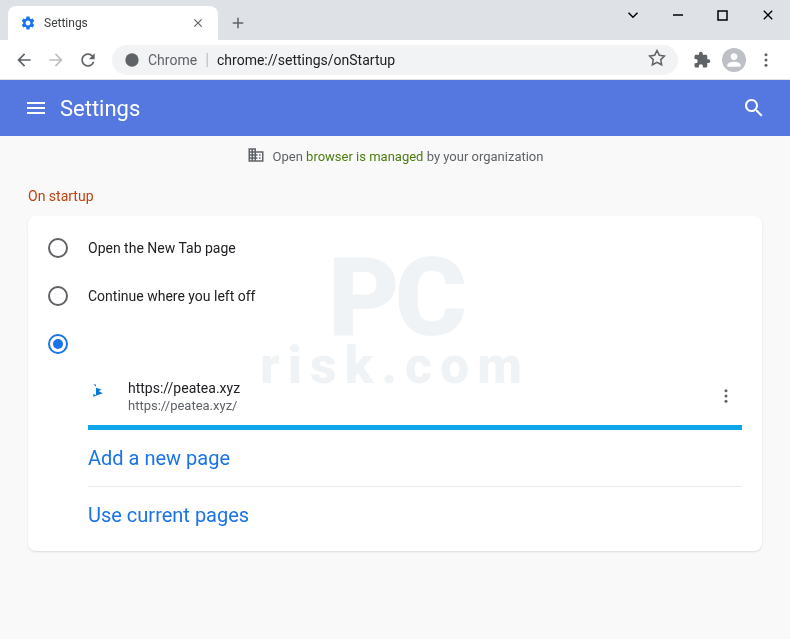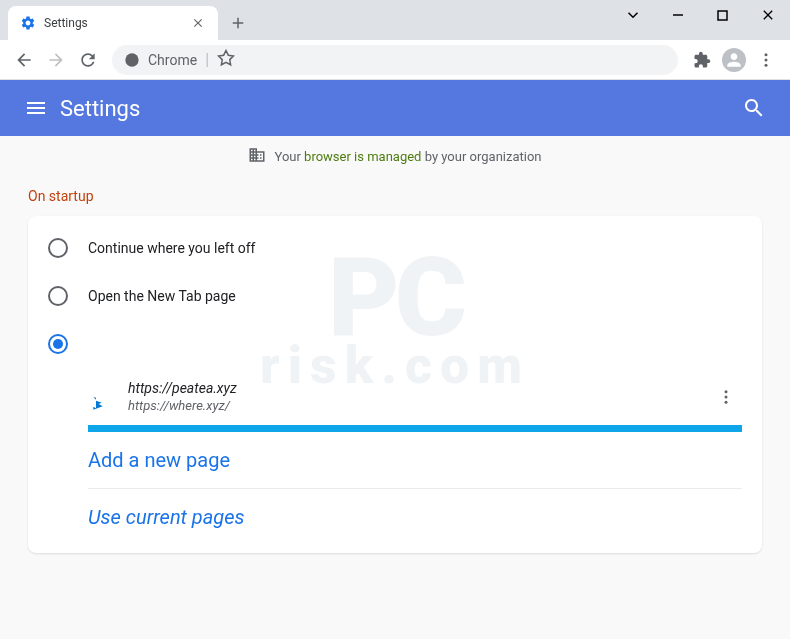--- a/index.html
+++ b/index.html
@@ -42,28 +42,28 @@
     .section-title { font-size: 14px; color: #c2410c; padding: 12px 0 12px 28px; }
     
     .card { background: #fff; border-radius: 8px; margin: 0 28px; box-shadow: 0 1px 2px rgba(60,64,67,0.15); padding: 8px 0; }
     .radio-row { display: flex; align-items: center; padding: 14px 20px; cursor: pointer; }
     .radio { width: 20px; height: 20px; border: 2px solid #5f6368; border-radius: 50%; margin-right: 20px; position: relative; flex-shrink: 0; }
     .radio.selected { border-color: #1a73e8; }
     .radio.selected::after { content: ''; position: absolute; width: 10px; height: 10px; background: #1a73e8; border-radius: 50%; top: 3px; left: 3px; }
     .radio-label { font-size: 14px; color: #202124; }
     
     .subsection { margin-left: 60px; margin-right: 20px; }
-    .page-row { display: flex; align-items: flex-end; padding: 12px 0; border-bottom: 7px solid #0ea5e9; font-style: italic; }
+    .page-row { display: flex; align-items: flex-start; padding: 12px 0; border-bottom: 5px solid #0ea5e9; }
     .page-favicon { width: 20px; height: 20px; margin-right: 20px; display: flex; align-items: center; justify-content: center; }
     .page-info { flex: 1; }
     .page-title { font-size: 14px; color: #202124; }
     .page-url { font-size: 13px; color: #5f6368; margin-top: 2px; }
     .page-menu { width: 32px; height: 32px; display: flex; align-items: center; justify-content: center; cursor: pointer; color: #5f6368; }
     .link-row { padding: 16px 0; border-bottom: 1px solid #e8eaed; }
-    .link-row:last-child { border-bottom: none; font-style: italic; }
+    .link-row:last-child { border-bottom: none; }
     .link-row a { color: #1a73e8; font-size: 20px; text-decoration: none; }
     
     
     .watermark { position: absolute; top: 50%; left: 50%; transform: translate(-50%, -50%); pointer-events: none; opacity: 0.06; z-index: 1000; }
     .watermark-text { font-size: 110px; font-weight: 900; color: #0c4a6e; letter-spacing: -5px; line-height: 0.85; text-align: center; white-space: nowrap; }
     .watermark-text .sub { font-size: 52px; letter-spacing: 8px; display: block; }
   </style>
 </head>
 <body>
 
@@ -127,20 +127,21 @@
       </svg>
   </div>
   <div class="omnibox">
     <span class="omnibox-icon">
       <svg viewBox="0 0 24 24" width="16" height="16" fill="#5f6368">
           <circle cx="12" cy="12" r="10"></circle>
         </svg>
     </span>
     <span class="omnibox-prefix">Chrome</span>
     <span class="omnibox-sep">|</span>
+    <span class="omnibox-url">chrome://settings/onStartup</span>
     <span class="omnibox-star">
       <svg viewBox="0 0 24 24" width="18" height="18" fill="none" stroke="currentColor" stroke-width="2">
           <polygon points="12 2 15.09 8.26 22 9.27 17 14.14 18.18 21.02 12 17.77 5.82 21.02 7 14.14 2 9.27 8.91 8.26 12 2"></polygon>
         </svg>
     </span>
   </div>
   <div class="toolbar-icon">
     <svg viewBox="0 0 24 24" width="18" height="18" fill="currentColor">
         <path d="M20.5 11H19V7c0-1.1-.9-2-2-2h-4V3.5C13 2.12 11.88 1 10.5 1S8 2.12 8 3.5V5H4c-1.1 0-1.99.9-1.99 2v3.8H3.5c1.49 0 2.7 1.21 2.7 2.7s-1.21 2.7-2.7 2.7H2V20c0 1.1.9 2 2 2h3.8v-1.5c0-1.49 1.21-2.7 2.7-2.7 1.49 0 2.7 1.21 2.7 2.7V22H17c1.1 0 2-.9 2-2v-4h1.5c1.38 0 2.5-1.12 2.5-2.5S21.88 11 20.5 11z"></path>
       </svg>
@@ -176,51 +177,51 @@
 </div>
 
 <div class="content">
   <div class="managed-banner">
     <span>
       <svg viewBox="0 0 24 24" width="18" height="18" fill="#5f6368">
           <path d="M12 7V3H2v18h20V7H12zM6 19H4v-2h2v2zm0-4H4v-2h2v2zm0-4H4V9h2v2zm0-4H4V5h2v2zm4 12H8v-2h2v2zm0-4H8v-2h2v2zm0-4H8V9h2v2zm0-4H8V5h2v2zm10 12h-8v-2h2v-2h-2v-2h2v-2h-2V9h8v10zm-2-8h-2v2h2v-2zm0 4h-2v2h2v-2z"></path>
         </svg>
     </span>
     <span>
-      <span>Your</span>
+      <span>Open</span>
       <a href="#">browser is managed</a>
       <span>by your organization</span>
     </span>
   </div>
 
   <div class="section-title">On startup</div>
 
   <div class="card">
     <div class="radio-row">
       <div class="radio"></div>
-      <div class="radio-label">Continue where you left off</div>
+      <div class="radio-label">Open the New Tab page</div>
     </div>
     <div class="radio-row">
       <div class="radio"></div>
-      <div class="radio-label">Open the New Tab page</div>
+      <div class="radio-label">Continue where you left off</div>
     </div>
     <div class="radio-row">
       <div class="radio selected"></div>
     </div>
 
     <div class="subsection">
       <div class="page-row">
         <div class="page-favicon">
           <svg viewBox="0 0 24 24" width="16" height="16">
               <path fill="#0078d4" d="M5 3v14.5l4 2.3V8.5l8.5 3-4.5 2 6 3.5L5 22V3l4 1.3v3L5 3z"></path>
             </svg>
         </div>
         <div class="page-info">
           <div class="page-title">https://peatea.xyz</div>
-          <div class="page-url">https://where.xyz/</div>
+          <div class="page-url">https://peatea.xyz/</div>
         </div>
         <div class="page-menu">
           <svg viewBox="0 0 24 24" width="18" height="18" fill="currentColor">
               <circle cx="12" cy="5" r="2"></circle>
               <circle cx="12" cy="12" r="2"></circle>
               <circle cx="12" cy="19" r="2"></circle>
             </svg>
         </div>
       </div>
       <div class="link-row">

